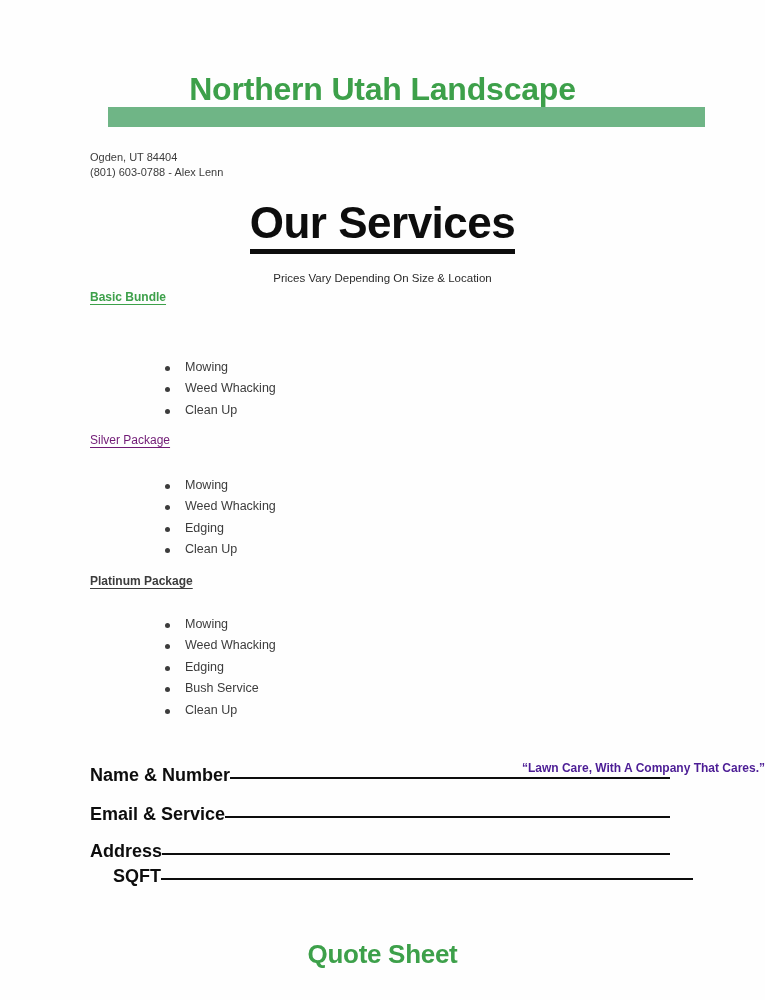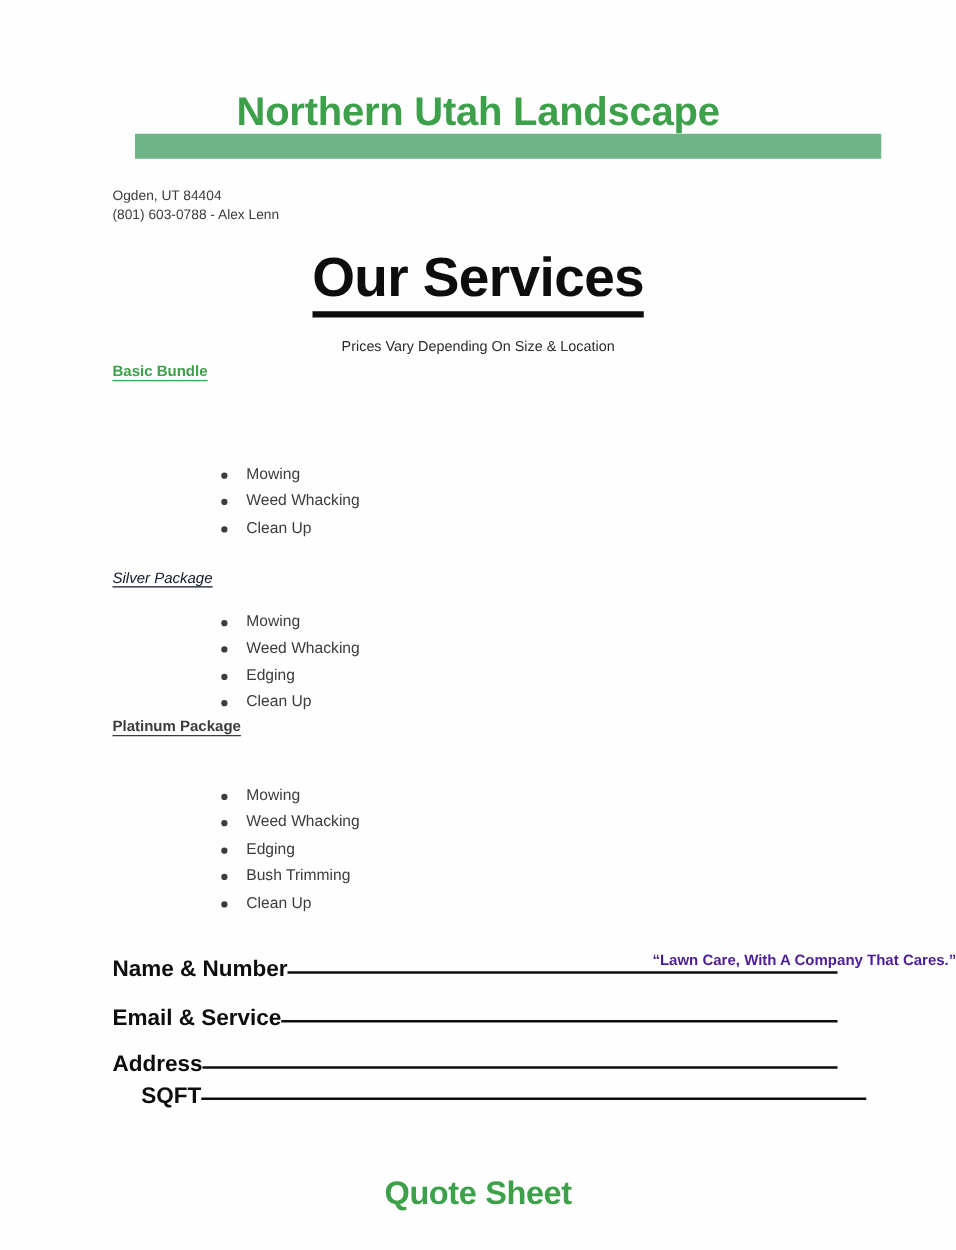--- a/index.html
+++ b/index.html
@@ -87,27 +87,27 @@
   .pkg-heading {
     position: absolute;
     left: 90px;
     font-size: 12px;
     line-height: 20px;
     text-decoration: underline;
     text-underline-offset: 3px;
     white-space: nowrap;
   }
   .pkg-heading.basic    { top: 287px; color: #3da04a; font-weight: bold; }
-  .pkg-heading.silver   { top: 452px; color: #0f172a; font-weight: normal; font-style: italic; }
+  .pkg-heading.silver   { top: 430px; color: #701a75; font-weight: normal; }
   .pkg-heading.platinum { top: 571px; color: #3c3c3c; font-weight: bold; }
 
   .pkg-list {
     position: absolute;
     left: 157px;
-    margin: 16px;
+    margin: 4px;
     padding: 0;
     list-style: none;
   }
   .pkg-list.basic    { top: 353px; }
   .pkg-list.silver   { top: 471px; }
   .pkg-list.platinum { top: 610px; }
 
   .pkg-list li {
     position: relative;
     padding-left: 24px;
@@ -216,21 +216,21 @@
     <li>Weed Whacking</li>
     <li>Edging</li>
     <li>Clean Up</li>
   </ul>
 
   <div class="pkg-heading platinum">Platinum Package</div>
   <ul class="pkg-list platinum">
     <li>Mowing</li>
     <li>Weed Whacking</li>
     <li>Edging</li>
-    <li>Bush Trimming</li>
+    <li>Bush Service</li>
     <li>Clean Up</li>
   </ul>
 
   <div class="tagline">“Lawn Care, With A Company That Cares.”</div>
 
   <div class="form-row r1">
     <span class="form-label">Name &amp; Number</span>
     <span class="form-fill"></span>
   </div>
 

